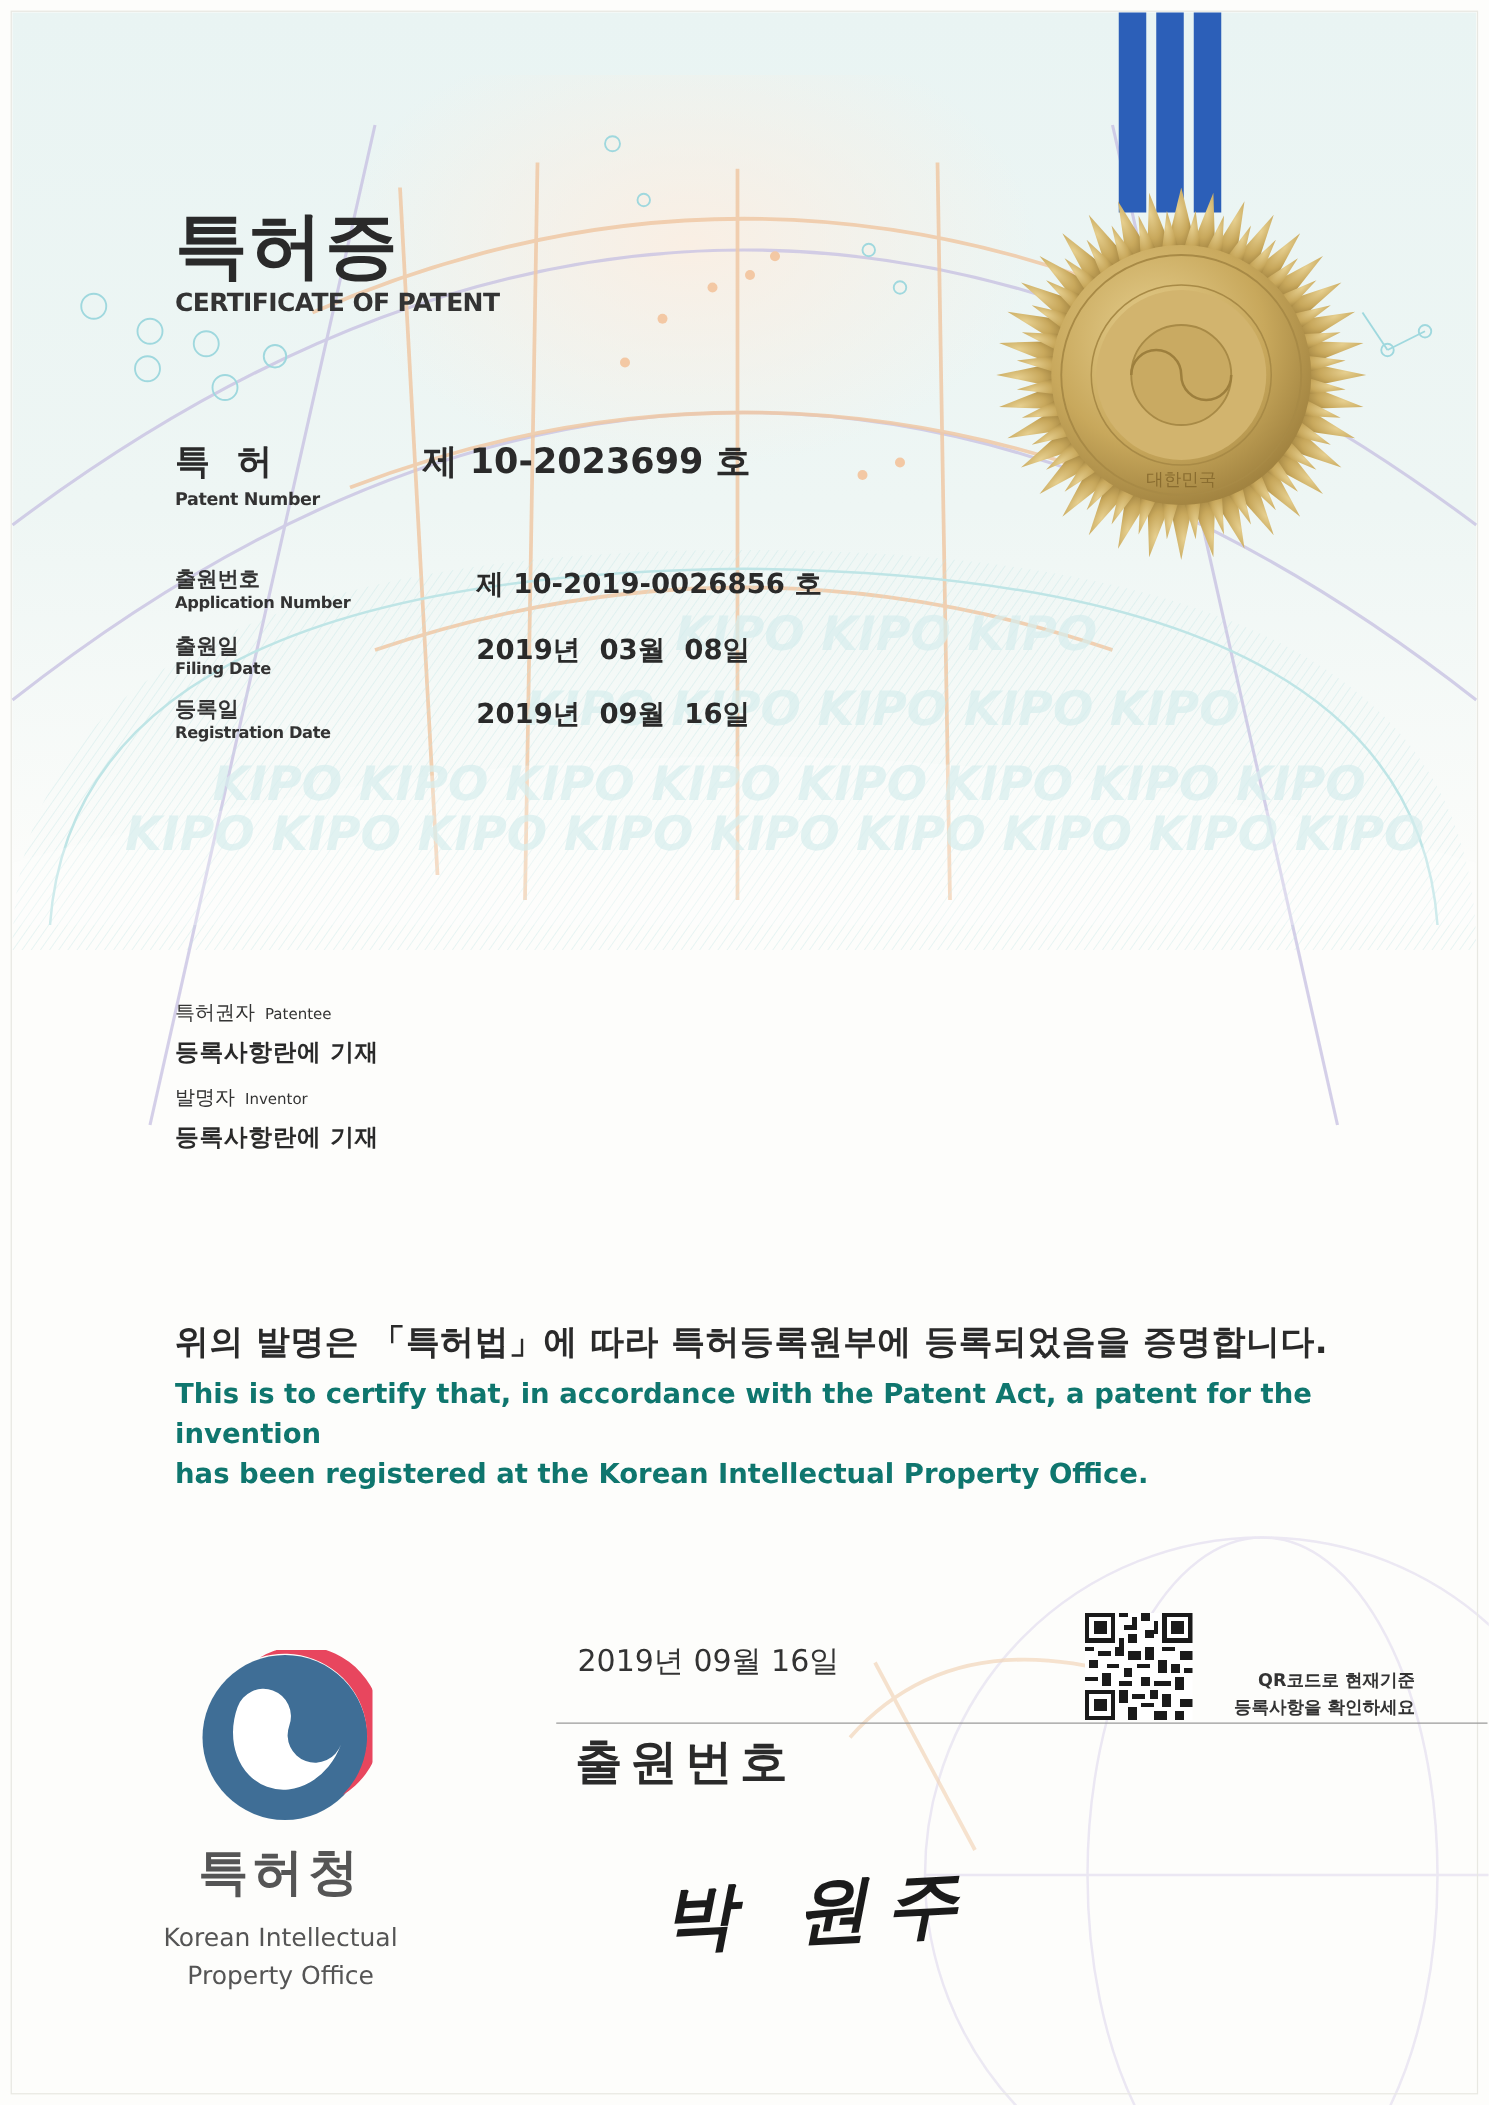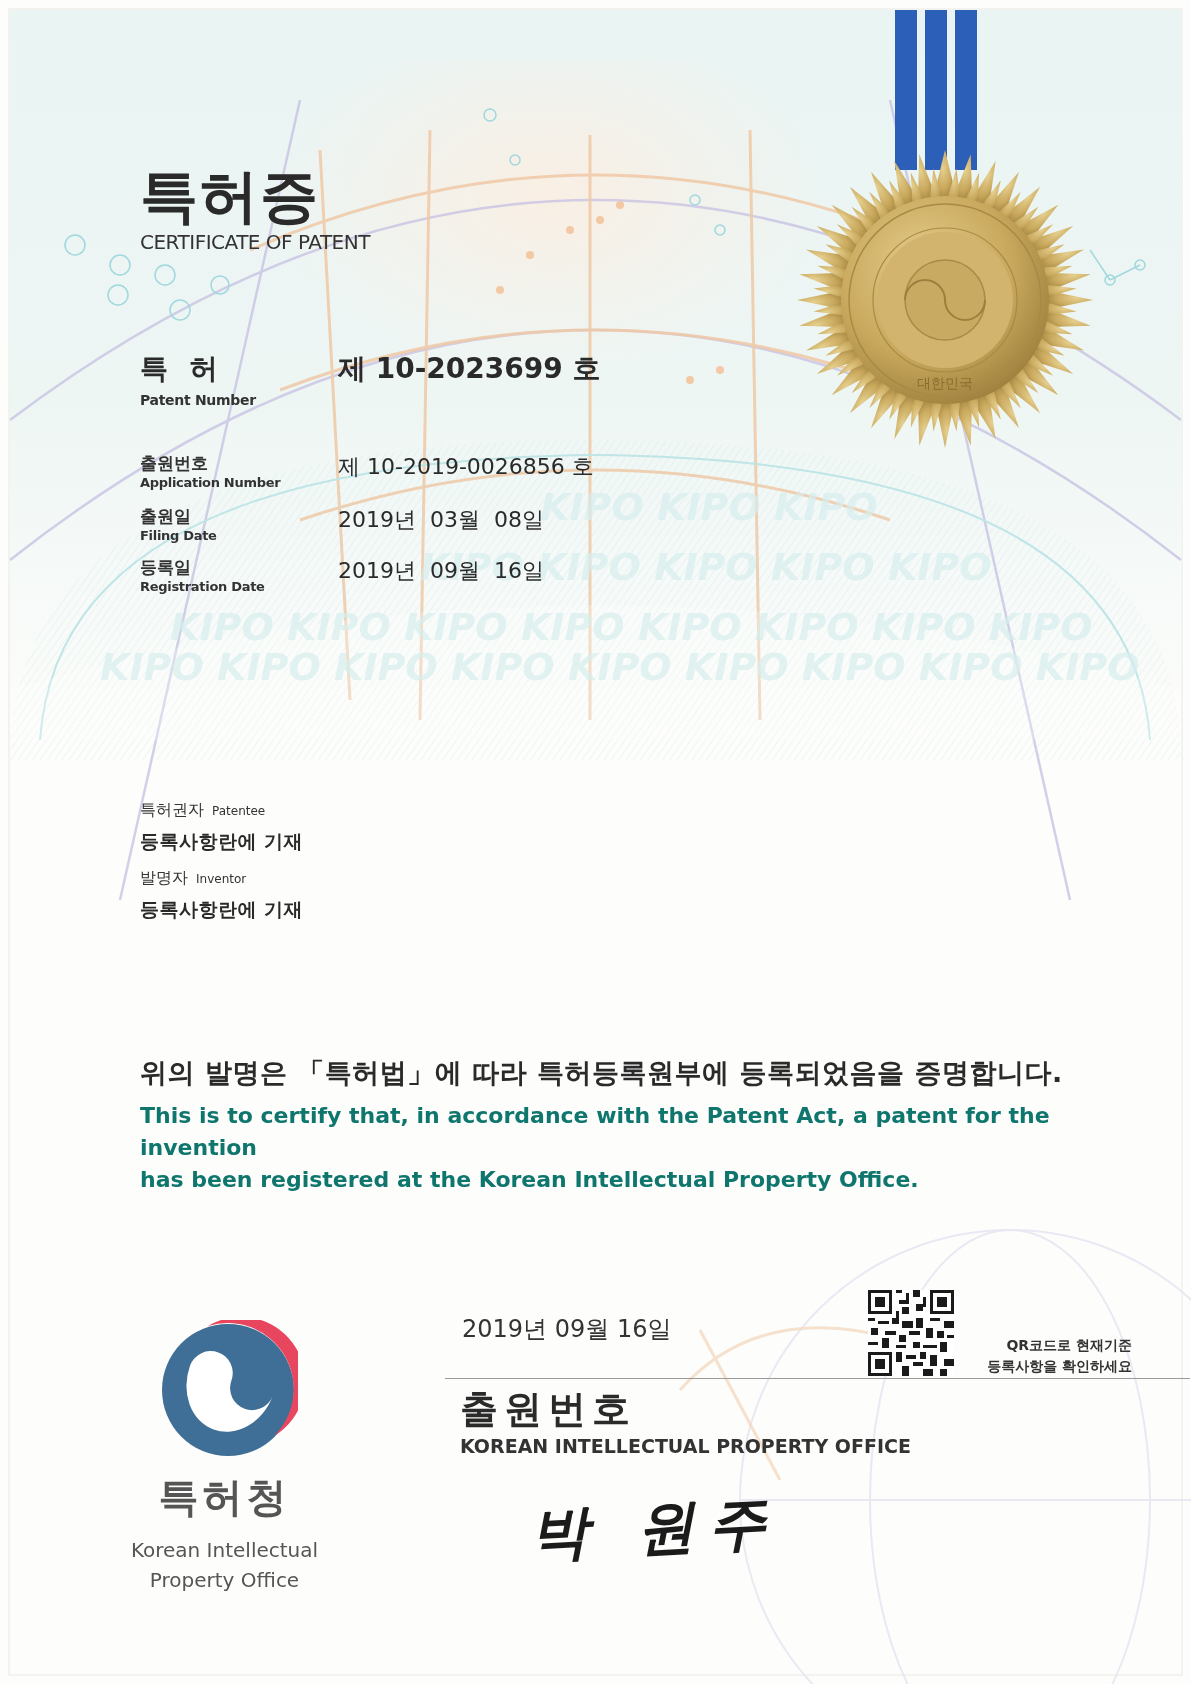--- a/index.html
+++ b/index.html
@@ -2,26 +2,26 @@
 <html><head>
 <meta charset="utf-8">
 <style>
   html, body { margin:0; padding:0; }
   body { width:1191px; height:1684px; position:relative; overflow:hidden;
          background:#fdfdfb; font-family:"DejaVu Sans", sans-serif; color:#2b2b2b; }
   .bg { position:absolute; left:0; top:0; width:1191px; height:1684px; z-index:0; }
   .abs { position:absolute; z-index:2; }
   .ribbon { position:absolute; top:10px; width:22px; height:160px; background:#2c5fb8; z-index:1; }
   .title-ko { left:140px; top:158px; font-size:58px; font-weight:bold; letter-spacing:2px; color:#2a2a2a; }
-  .title-en { left:140px; top:230px; font-size:20px; font-weight:normal; color:#333; letter-spacing:-0.5px; }
+  .title-en { left:140px; top:230px; font-size:20px; font-weight:bold; color:#333; letter-spacing:-0.5px; }
   .lbl-ko-big { font-size:28px; font-weight:bold; color:#2a2a2a; letter-spacing:6px; }
   .lbl-ko { font-size:17px; font-weight:bold; color:#333; }
   .lbl-en { font-size:13px; font-weight:bold; color:#333; letter-spacing:-0.3px; }
   .val-big { font-size:28px; font-weight:bold; color:#2a2a2a; }
-  .val { font-size:22px; font-weight:normal; color:#2a2a2a; }
+  .val { font-size:22px; font-weight:bold; color:#2a2a2a;margin-left:43px; }
   .sec-ko { font-size:16px; color:#333; }
   .sec-en { font-size:12px; color:#333; margin-left:8px; }
   .sec-val { font-size:19px; font-weight:bold; color:#2a2a2a; letter-spacing:0.5px; }
   .cert-ko { left:140px; top:1055px; font-size:27px; font-weight:bold; color:#2a2a2a; letter-spacing:0.5px; }
   .cert-en { left:140px; top:1100px; font-size:22px; font-weight:bold; color:#0f766e; line-height:32px; width:1000px; }
   .issue-date { left:462px; top:1313px; font-size:24px; color:#333; }
   .divider { left:445px; top:1378px; width:745px; height:1px; background:#9a9a9a; }
   .comm-ko { left:460px; top:1384px; font-size:38px; font-weight:bold; letter-spacing:6px; color:#2a2a2a; }
   .comm-en { left:460px; top:1432px; font-size:19px; font-weight:bold; color:#333; line-height:29px; }
   .sig { left:530px; top:1490px; font-size:58px; font-family:"DejaVu Serif", serif; font-style:italic; font-weight:bold; letter-spacing:14px; color:#1b1b1b; transform:rotate(-3deg); }
@@ -327,15 +327,14 @@
   </g>
 </svg>
 <div class="abs qr-text">
   <div>QR코드로 현재기준</div>
   <div>등록사항을 확인하세요</div>
 </div>
 
 <div class="abs divider"></div>
 <div class="abs comm-ko">출원번호</div>
 <div class="abs comm-en">
-  <div>KOREAN INTELLECTUAL PROPERTY OFFICE</div>
 </div>
 <div class="abs sig">박 원주</div>
 
 </body></html>

